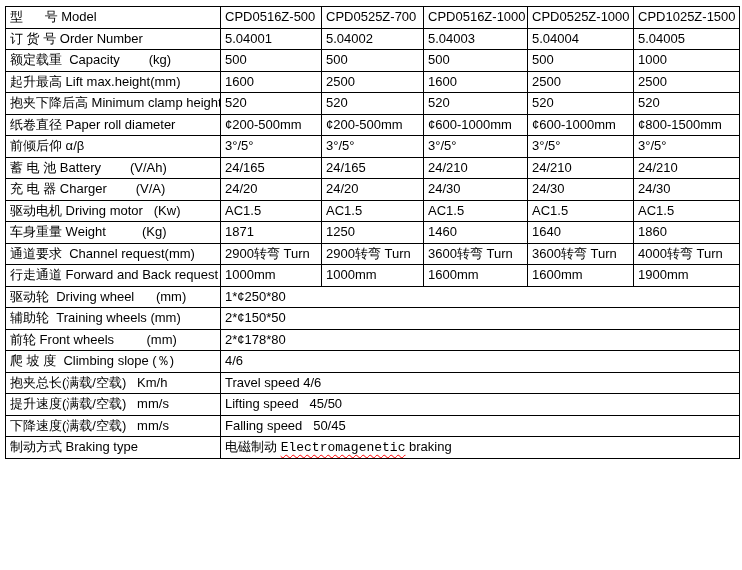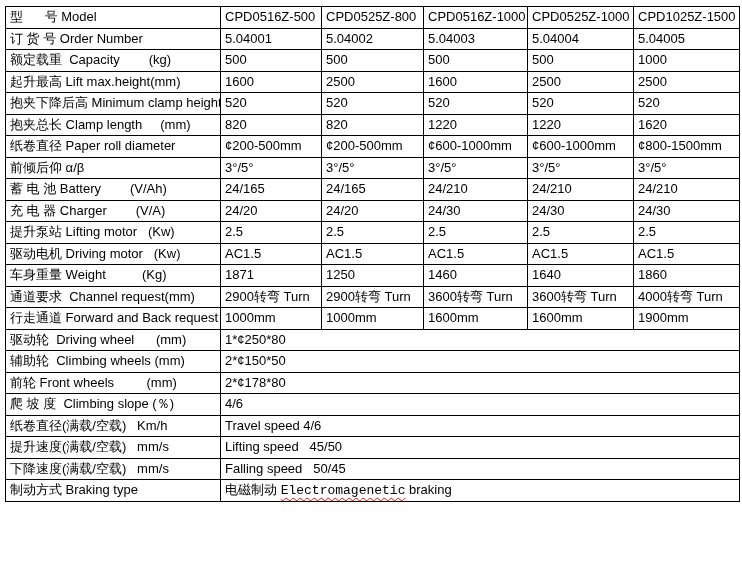--- a/index.html
+++ b/index.html
@@ -58,21 +58,21 @@
         <col style="width: 101px;">
         <col style="width: 102px;">
         <col style="width: 104px;">
         <col style="width: 106px;">
         <col style="width: 106px;">
       </colgroup>
     <tbody id="spec-tbody">
         <tr>
           <td class="label-cell">型      号 Model</td>
           <td class="value-cell">CPD0516Z-500</td>
-          <td class="value-cell">CPD0525Z-800</td>
+          <td class="value-cell">CPD0525Z-700</td>
           <td class="value-cell">CPD0516Z-1000</td>
           <td class="value-cell">CPD0525Z-1000</td>
           <td class="value-cell">CPD1025Z-1500</td>
         </tr>
         <tr>
           <td class="label-cell">订 货 号 Order Number</td>
           <td class="value-cell">5.04001</td>
           <td class="value-cell">5.04002</td>
           <td class="value-cell">5.04003</td>
           <td class="value-cell">5.04004</td>
@@ -96,28 +96,20 @@
         </tr>
         <tr>
           <td class="label-cell">抱夹下降后高 Minimum clamp height</td>
           <td class="value-cell">520</td>
           <td class="value-cell">520</td>
           <td class="value-cell">520</td>
           <td class="value-cell">520</td>
           <td class="value-cell">520</td>
         </tr>
         <tr>
-          <td class="label-cell">抱夹总长 Clamp length     (mm)</td>
-          <td class="value-cell">820</td>
-          <td class="value-cell">820</td>
-          <td class="value-cell">1220</td>
-          <td class="value-cell">1220</td>
-          <td class="value-cell">1620</td>
-        </tr>
-        <tr>
           <td class="label-cell">纸卷直径 Paper roll diameter</td>
           <td class="value-cell">¢200-500mm</td>
           <td class="value-cell">¢200-500mm</td>
           <td class="value-cell">¢600-1000mm</td>
           <td class="value-cell">¢600-1000mm</td>
           <td class="value-cell">¢800-1500mm</td>
         </tr>
         <tr>
           <td class="label-cell">前倾后仰 α/β</td>
           <td class="value-cell">3°/5°</td>
@@ -136,28 +128,20 @@
         </tr>
         <tr>
           <td class="label-cell">充 电 器 Charger        (V/A)</td>
           <td class="value-cell">24/20</td>
           <td class="value-cell">24/20</td>
           <td class="value-cell">24/30</td>
           <td class="value-cell">24/30</td>
           <td class="value-cell">24/30</td>
         </tr>
         <tr>
-          <td class="label-cell">提升泵站 Lifting motor   (Kw)</td>
-          <td class="value-cell">2.5</td>
-          <td class="value-cell">2.5</td>
-          <td class="value-cell">2.5</td>
-          <td class="value-cell">2.5</td>
-          <td class="value-cell">2.5</td>
-        </tr>
-        <tr>
           <td class="label-cell">驱动电机 Driving motor   (Kw)</td>
           <td class="value-cell">AC1.5</td>
           <td class="value-cell">AC1.5</td>
           <td class="value-cell">AC1.5</td>
           <td class="value-cell">AC1.5</td>
           <td class="value-cell">AC1.5</td>
         </tr>
         <tr>
           <td class="label-cell">车身重量 Weight          (Kg)</td>
           <td class="value-cell">1871</td>
@@ -180,33 +164,33 @@
           <td class="value-cell">1000mm</td>
           <td class="value-cell">1600mm</td>
           <td class="value-cell">1600mm</td>
           <td class="value-cell">1900mm</td>
         </tr>
         <tr>
           <td class="label-cell">驱动轮  Driving wheel      (mm)</td>
           <td colspan="5" class="value-cell">1*¢250*80</td>
         </tr>
         <tr>
-          <td class="label-cell">辅助轮  Climbing wheels (mm)</td>
+          <td class="label-cell">辅助轮  Training wheels (mm)</td>
           <td colspan="5" class="value-cell">2*¢150*50</td>
         </tr>
         <tr>
           <td class="label-cell">前轮 Front wheels         (mm)</td>
           <td colspan="5" class="value-cell">2*¢178*80</td>
         </tr>
         <tr>
           <td class="label-cell">爬 坡 度  Climbing slope (％)</td>
           <td colspan="5" class="value-cell">4/6</td>
         </tr>
         <tr>
-          <td class="label-cell">纸卷直径(满载/空载)   Km/h</td>
+          <td class="label-cell">抱夹总长(满载/空载)   Km/h</td>
           <td colspan="5" class="value-cell">Travel speed 4/6</td>
         </tr>
         <tr>
           <td class="label-cell">提升速度(满载/空载)   mm/s</td>
           <td colspan="5" class="value-cell">Lifting speed   45/50</td>
         </tr>
         <tr>
           <td class="label-cell">下降速度(满载/空载)   mm/s</td>
           <td colspan="5" class="value-cell">Falling speed   50/45</td>
         </tr>

